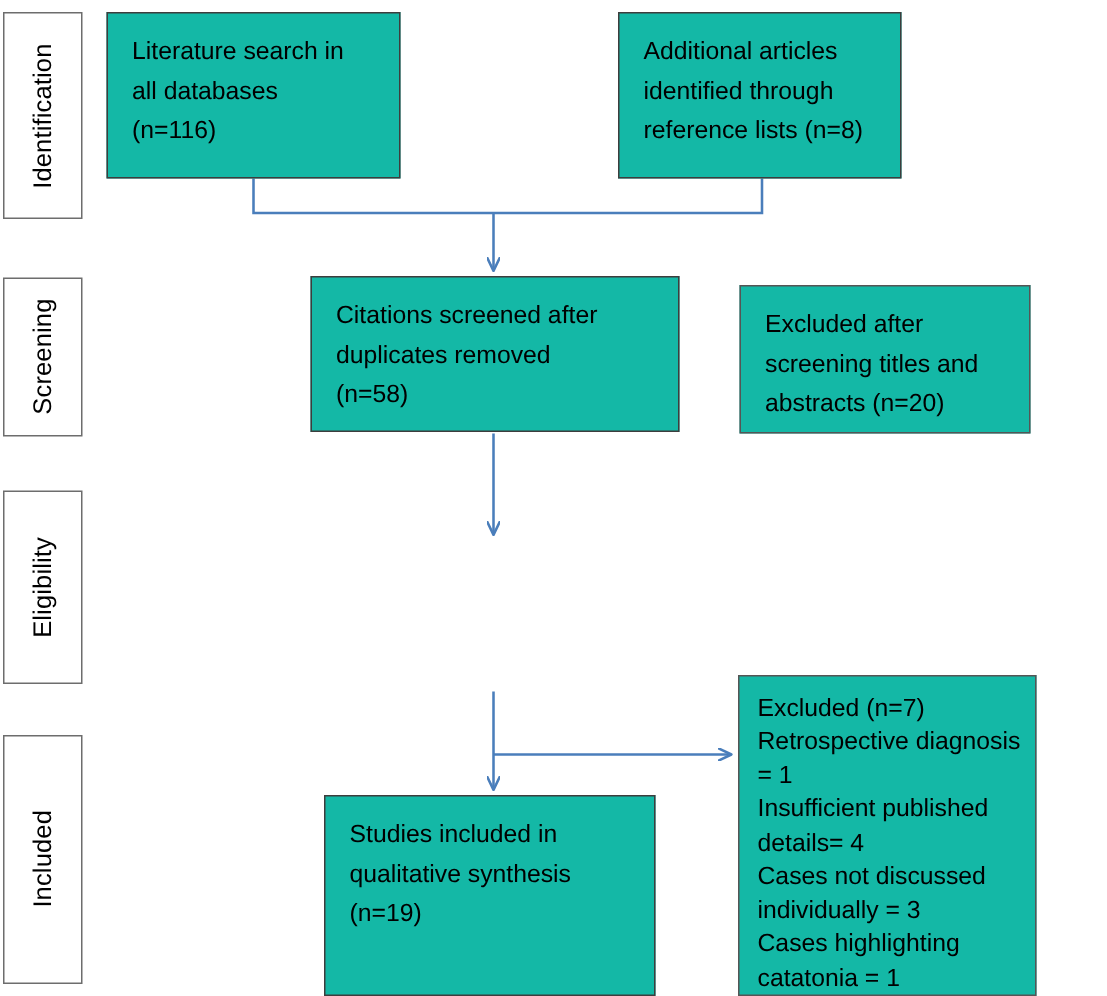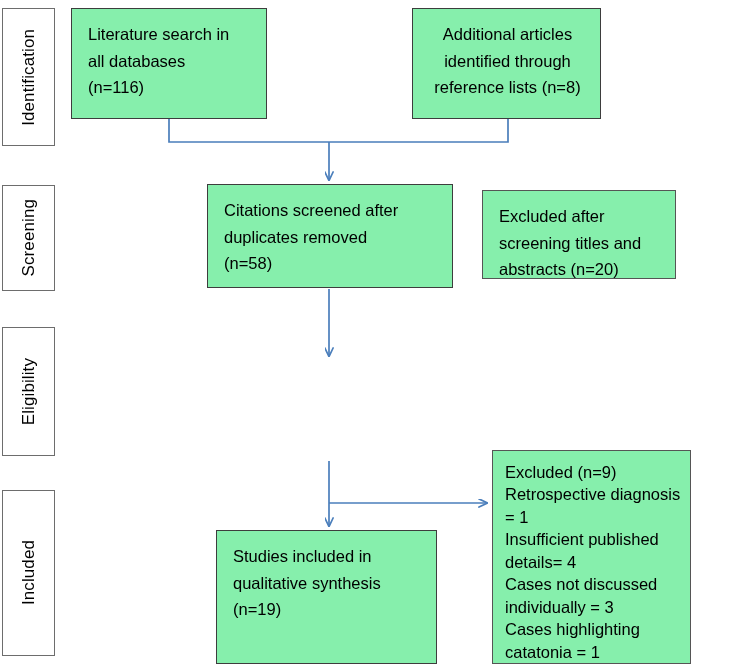--- a/index.html
+++ b/index.html
@@ -35,21 +35,21 @@
     color: #000000;
     letter-spacing: 0.1px;
     white-space: nowrap;
     line-height: 1;
   }
   
   .node-box {
     position: absolute;
     box-sizing: border-box;
     border: 1.5px solid #3d3d3d;
-    background: #86efac;
+    background: #14b8a6;
     padding: 12px 14px 10px 16px;
   }
   .node-box.thin-border {
     border: 1.2px solid #555555;
   }
   .node-text {
     font-size: 16.5px;
     line-height: 1.62;
     color: #000000;
     white-space: pre-line;
@@ -112,47 +112,47 @@
   <div class="stage-box" style="left:2px; top:490px; width:53px; height:166px;">
     <span class="stage-label">Included</span>
   </div>
 
   <div class="node-box" style="left:71px; top:8px; width:196px; height:111px;">
     <p class="node-text">Literature search in
 all databases
 (n=116)</p>
   </div>
 
-  <div class="node-box" style="left:412px; top:8px; width:189px; height:111px;text-align:center;">
+  <div class="node-box" style="left:412px; top:8px; width:189px; height:111px;">
     <p class="node-text">Additional articles
 identified through
 reference lists (n=8)</p>
   </div>
 
   <div class="node-box" style="left:207px; top:184px; width:246px; height:104px;">
     <p class="node-text">Citations screened after
 duplicates removed
 (n=58)</p>
   </div>
 
-  <div class="node-box thin-border" style="left:482px; top:190px; width:194px; height:89px;">
+  <div class="node-box thin-border" style="left:493px; top:190px; width:194px; height:99px;">
     <p class="node-text">Excluded after
 screening titles and
 abstracts (n=20)</p>
   </div>
 
 
   <div class="node-box" style="left:216px; top:530px; width:221px; height:134px;">
     <p class="node-text"> Studies included in
 qualitative synthesis
 (n=19)</p>
   </div>
 
   <div class="node-box thin-border" style="left:492px; top:450px; width:199px; height:214px; padding:10px 8px 8px 12px;">
-    <p class="node-text tight">Excluded (n=9)
+    <p class="node-text tight">Excluded (n=7)
 Retrospective diagnosis = 1
 Insufficient published
 details= 4
 Cases not discussed
 individually = 3
 Cases highlighting
 catatonia = 1</p>
   </div>
 
 </div>

